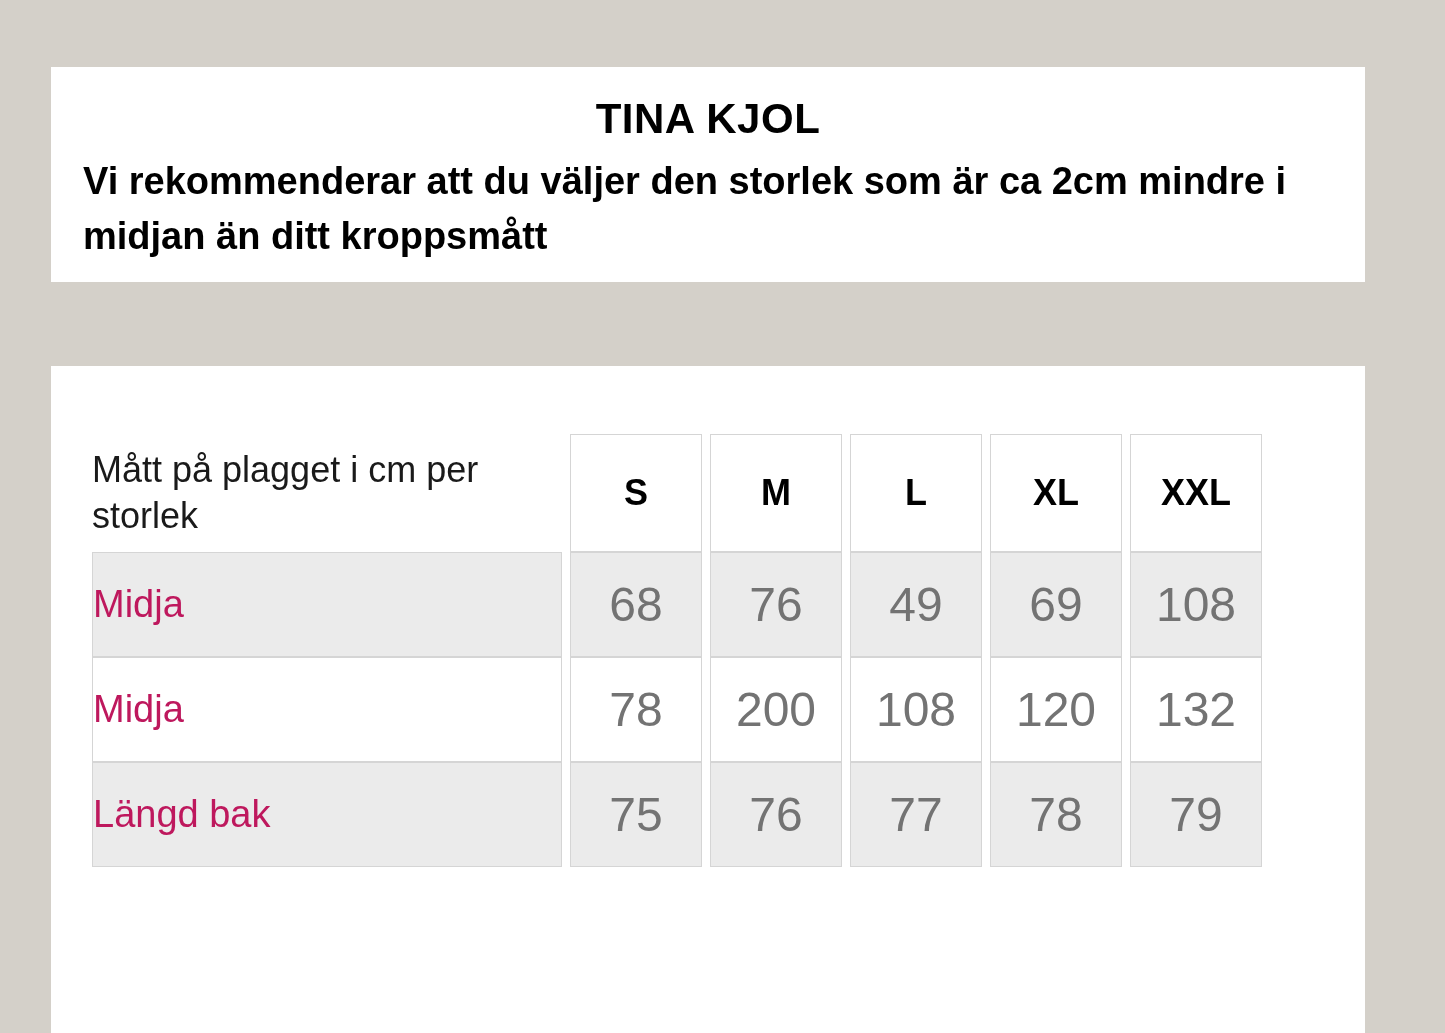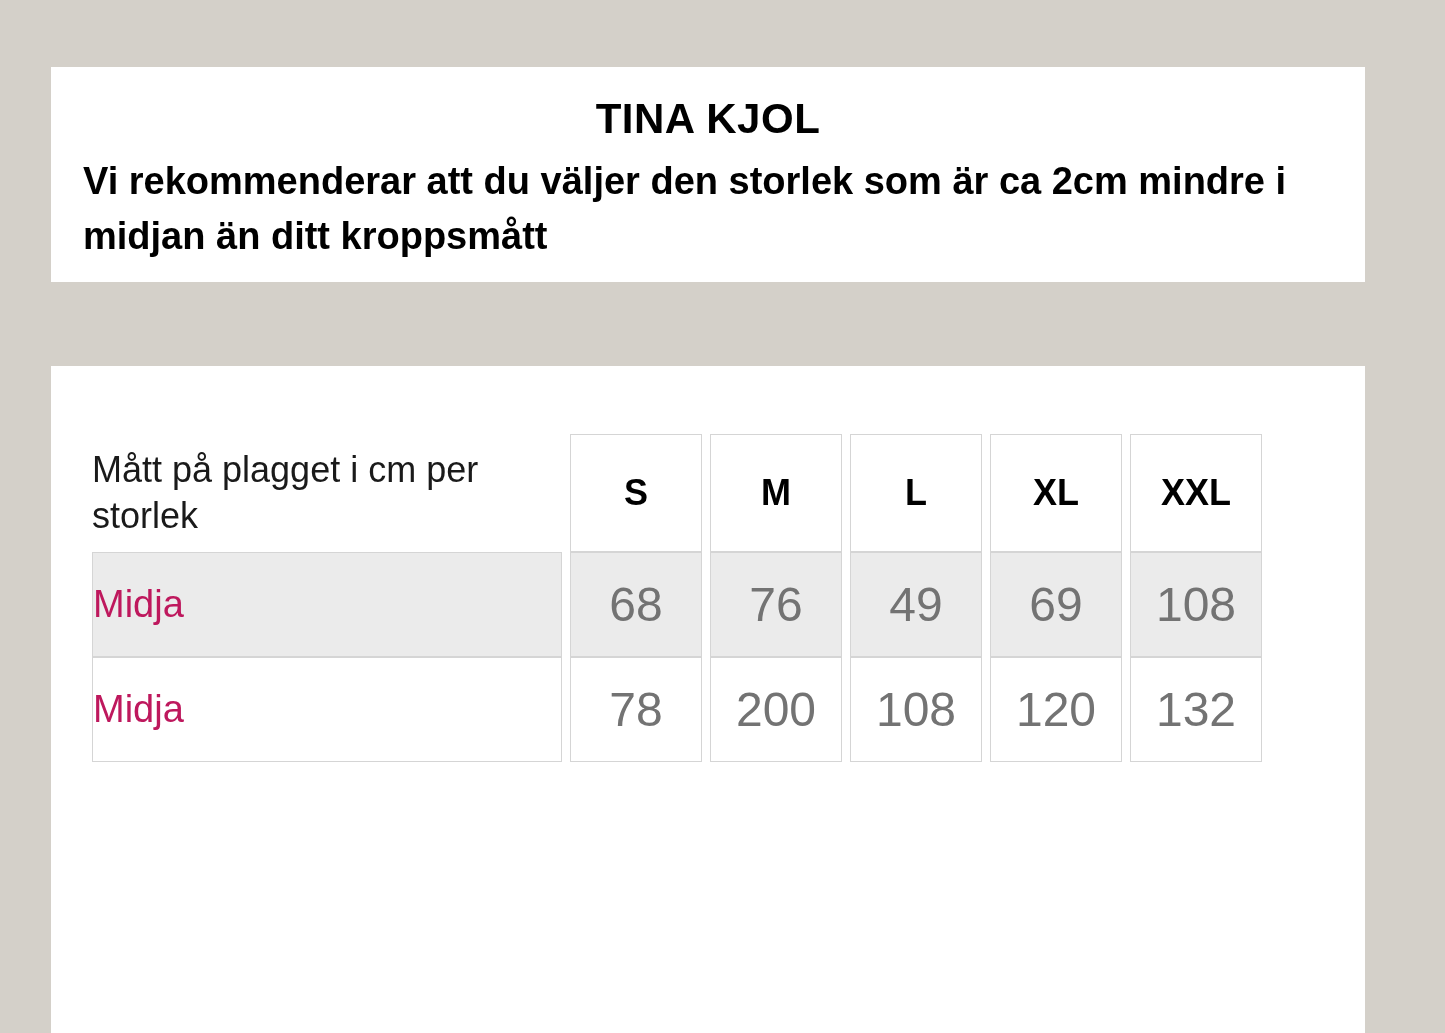--- a/index.html
+++ b/index.html
@@ -162,17 +162,25 @@
           <td class="val-cell shade">108</td>
         </tr>
         <tr>
           <td class="label-cell plain">Midja</td>
           <td class="val-cell plain">78</td>
           <td class="val-cell plain">200</td>
           <td class="val-cell plain">108</td>
           <td class="val-cell plain">120</td>
           <td class="val-cell plain">132</td>
         </tr>
+        <tr>
+          <td class="label-cell shade">Längd bak</td>
+          <td class="val-cell shade">75</td>
+          <td class="val-cell shade">76</td>
+          <td class="val-cell shade">77</td>
+          <td class="val-cell shade">78</td>
+          <td class="val-cell shade">79</td>
+        </tr>
       </tbody>
     </table>
   </div>
 
 </div>
 
 </body></html>

